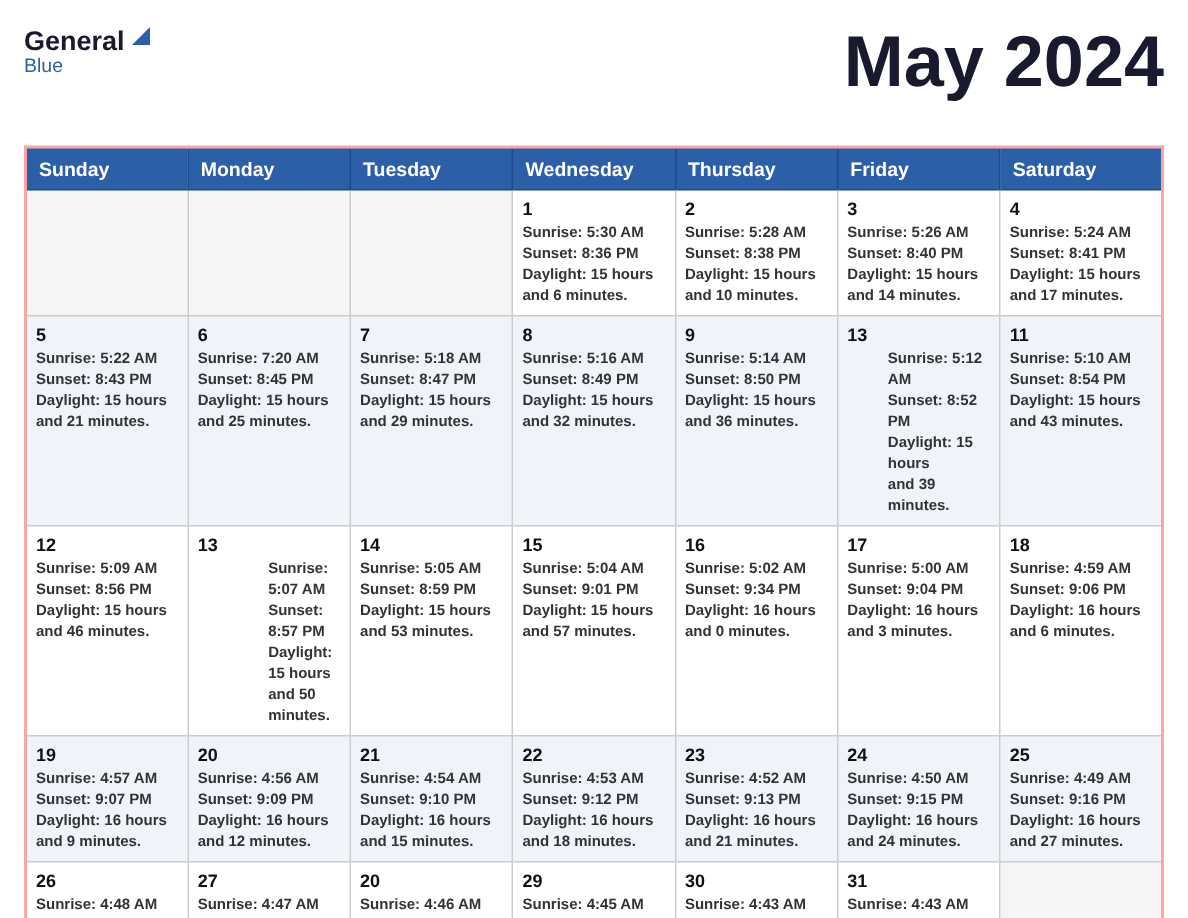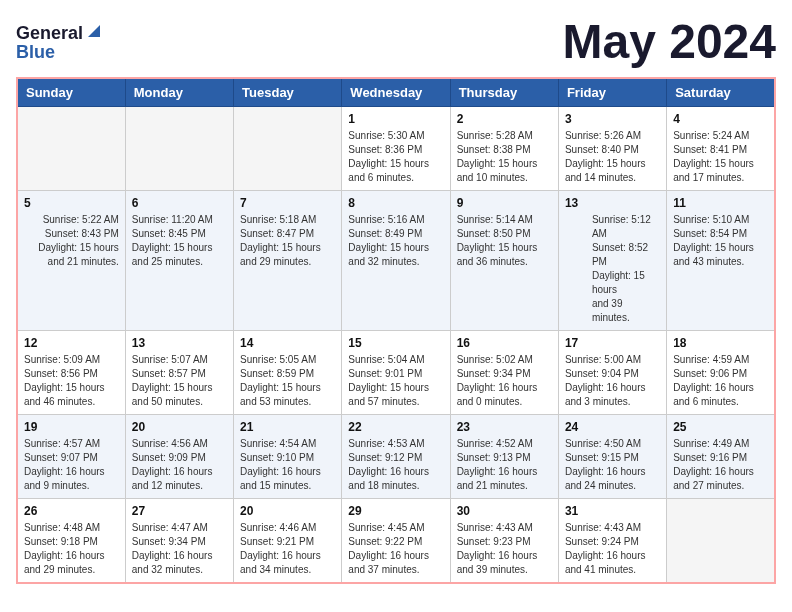--- a/index.html
+++ b/index.html
@@ -6,37 +6,37 @@
     body {
       font-family: Arial, sans-serif;
       background: #fff;
       width: 792px;
       min-height: 612px;
       padding: 16px;
     }
     .header {
       display: flex;
       justify-content: space-between;
-      align-items: center;
-      margin-bottom: 8px;
+      align-items: flex-start;
+      margin-bottom: 28px;
     }
     .logo {
       display: flex;
       flex-direction: column;
       align-items: flex-start;
     }
     .logo-general {
       font-size: 18px;
       font-weight: bold;
       color: #1a1a2e;
       line-height: 1;
     }
     .logo-blue {
-      font-size: 18px;
-      font-weight: bold;
+      font-size: 13px;
+      font-weight: normal;
       color: #2b5fa8;
       line-height: 1;
     }
     .title-block {
       text-align: right;
     }
     .title-month {
       font-size: 48px;
       font-weight: bold;
       color: #1a1a2e;
@@ -76,20 +76,21 @@
     .day-number {
       font-size: 12px;
       font-weight: bold;
       margin-bottom: 3px;
       color: #111;
     }
     .day-info {
       font-size: 10px;
       color: #333;
       line-height: 1.4;
+      font-weight: bold;
     }
     .row-shaded td {
       background: #f0f4fa;
     }
   </style>
 </head>
 <body>
 
 <div class="header">
   <div class="logo">
@@ -150,28 +151,28 @@
           <div class="day-number">4</div>
           <div class="day-info" style="white-space: pre-line;">Sunrise: 5:24 AM
 Sunset: 8:41 PM
 Daylight: 15 hours
 and 17 minutes.</div>
         </td>
       </tr>
       <tr class="row-shaded">
         <td>
           <div class="day-number">5</div>
-          <div class="day-info" style="white-space: pre-line; text-align: right;">Sunrise: 5:22 AM
+          <div class="day-info" style="white-space: pre-line;">Sunrise: 5:22 AM
 Sunset: 8:43 PM
 Daylight: 15 hours
 and 21 minutes.</div>
         </td>
         <td>
           <div class="day-number">6</div>
-          <div class="day-info" style="white-space: pre-line;">Sunrise: 11:20 AM
+          <div class="day-info" style="white-space: pre-line;">Sunrise: 7:20 AM
 Sunset: 8:45 PM
 Daylight: 15 hours
 and 25 minutes.</div>
         </td>
         <td>
           <div class="day-number">7</div>
           <div class="day-info" style="white-space: pre-line;">Sunrise: 5:18 AM
 Sunset: 8:47 PM
 Daylight: 15 hours
 and 29 minutes.</div>
@@ -208,21 +209,21 @@
       <tr>
         <td>
           <div class="day-number">12</div>
           <div class="day-info" style="white-space: pre-line;">Sunrise: 5:09 AM
 Sunset: 8:56 PM
 Daylight: 15 hours
 and 46 minutes.</div>
         </td>
         <td>
           <div class="day-number">13</div>
-          <div class="day-info" style="white-space: pre-line;">Sunrise: 5:07 AM
+          <div class="day-info" style="white-space: pre-line; margin-left: 47px;">Sunrise: 5:07 AM
 Sunset: 8:57 PM
 Daylight: 15 hours
 and 50 minutes.</div>
         </td>
         <td>
           <div class="day-number">14</div>
           <div class="day-info" style="white-space: pre-line;">Sunrise: 5:05 AM
 Sunset: 8:59 PM
 Daylight: 15 hours
 and 53 minutes.</div>

